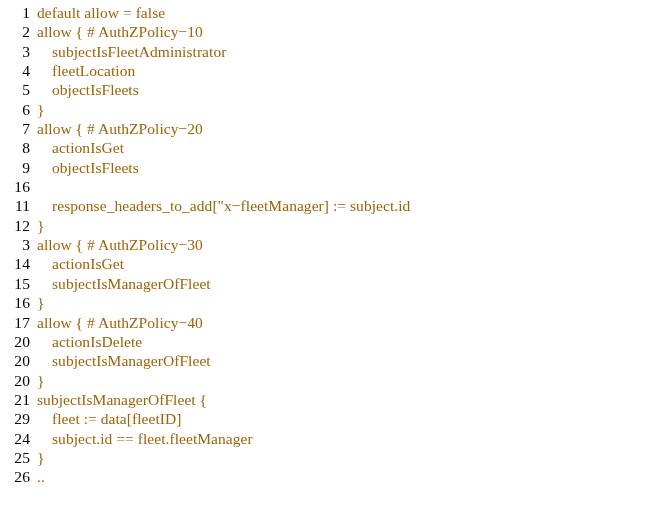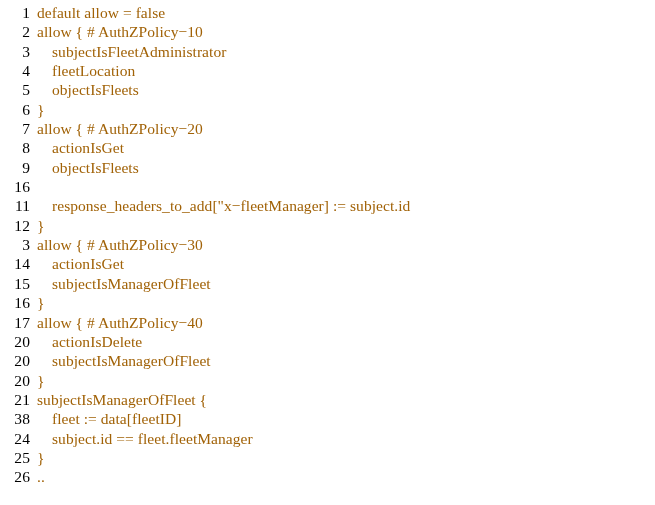--- a/index.html
+++ b/index.html
@@ -68,17 +68,17 @@
     <div class="code-line"><span class="line-number">12</span><span class="line-text">}</span></div>
     <div class="code-line"><span class="line-number">3</span><span class="line-text">allow { # AuthZPolicy−30</span></div>
     <div class="code-line"><span class="line-number">14</span><span class="line-text indent-1">actionIsGet</span></div>
     <div class="code-line"><span class="line-number">15</span><span class="line-text indent-1">subjectIsManagerOfFleet</span></div>
     <div class="code-line"><span class="line-number">16</span><span class="line-text">}</span></div>
     <div class="code-line"><span class="line-number">17</span><span class="line-text">allow { # AuthZPolicy−40</span></div>
     <div class="code-line"><span class="line-number">20</span><span class="line-text indent-1">actionIsDelete</span></div>
     <div class="code-line"><span class="line-number">20</span><span class="line-text indent-1">subjectIsManagerOfFleet</span></div>
     <div class="code-line"><span class="line-number">20</span><span class="line-text">}</span></div>
     <div class="code-line"><span class="line-number">21</span><span class="line-text">subjectIsManagerOfFleet {</span></div>
-    <div class="code-line"><span class="line-number">38</span><span class="line-text indent-1">fleet := data[fleetID]</span></div>
+    <div class="code-line"><span class="line-number">29</span><span class="line-text indent-1">fleet := data[fleetID]</span></div>
     <div class="code-line"><span class="line-number">24</span><span class="line-text indent-1">subject.id == fleet.fleetManager</span></div>
     <div class="code-line"><span class="line-number">25</span><span class="line-text">}</span></div>
     <div class="code-line"><span class="line-number">26</span><span class="line-text">..</span></div>
   </div>
 
 </body></html>

